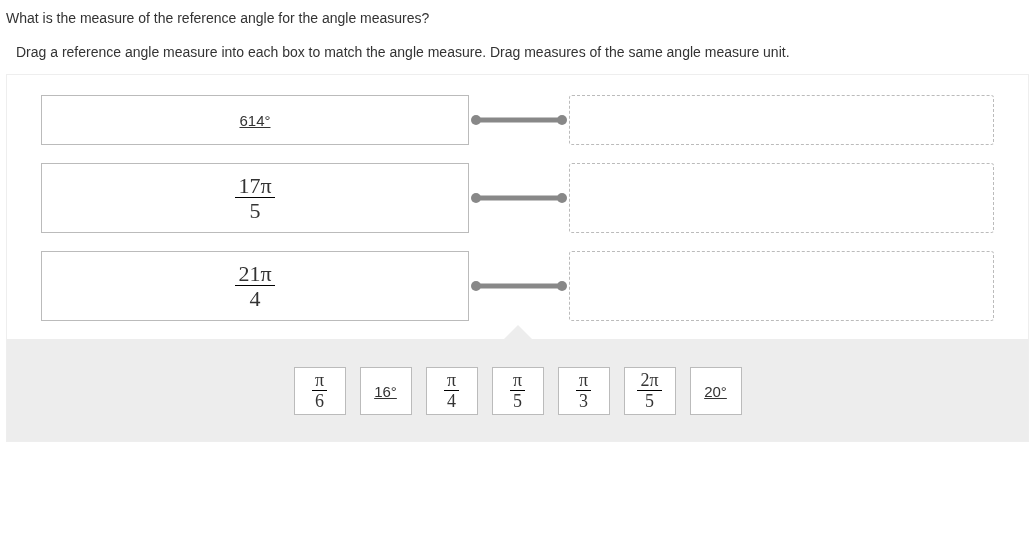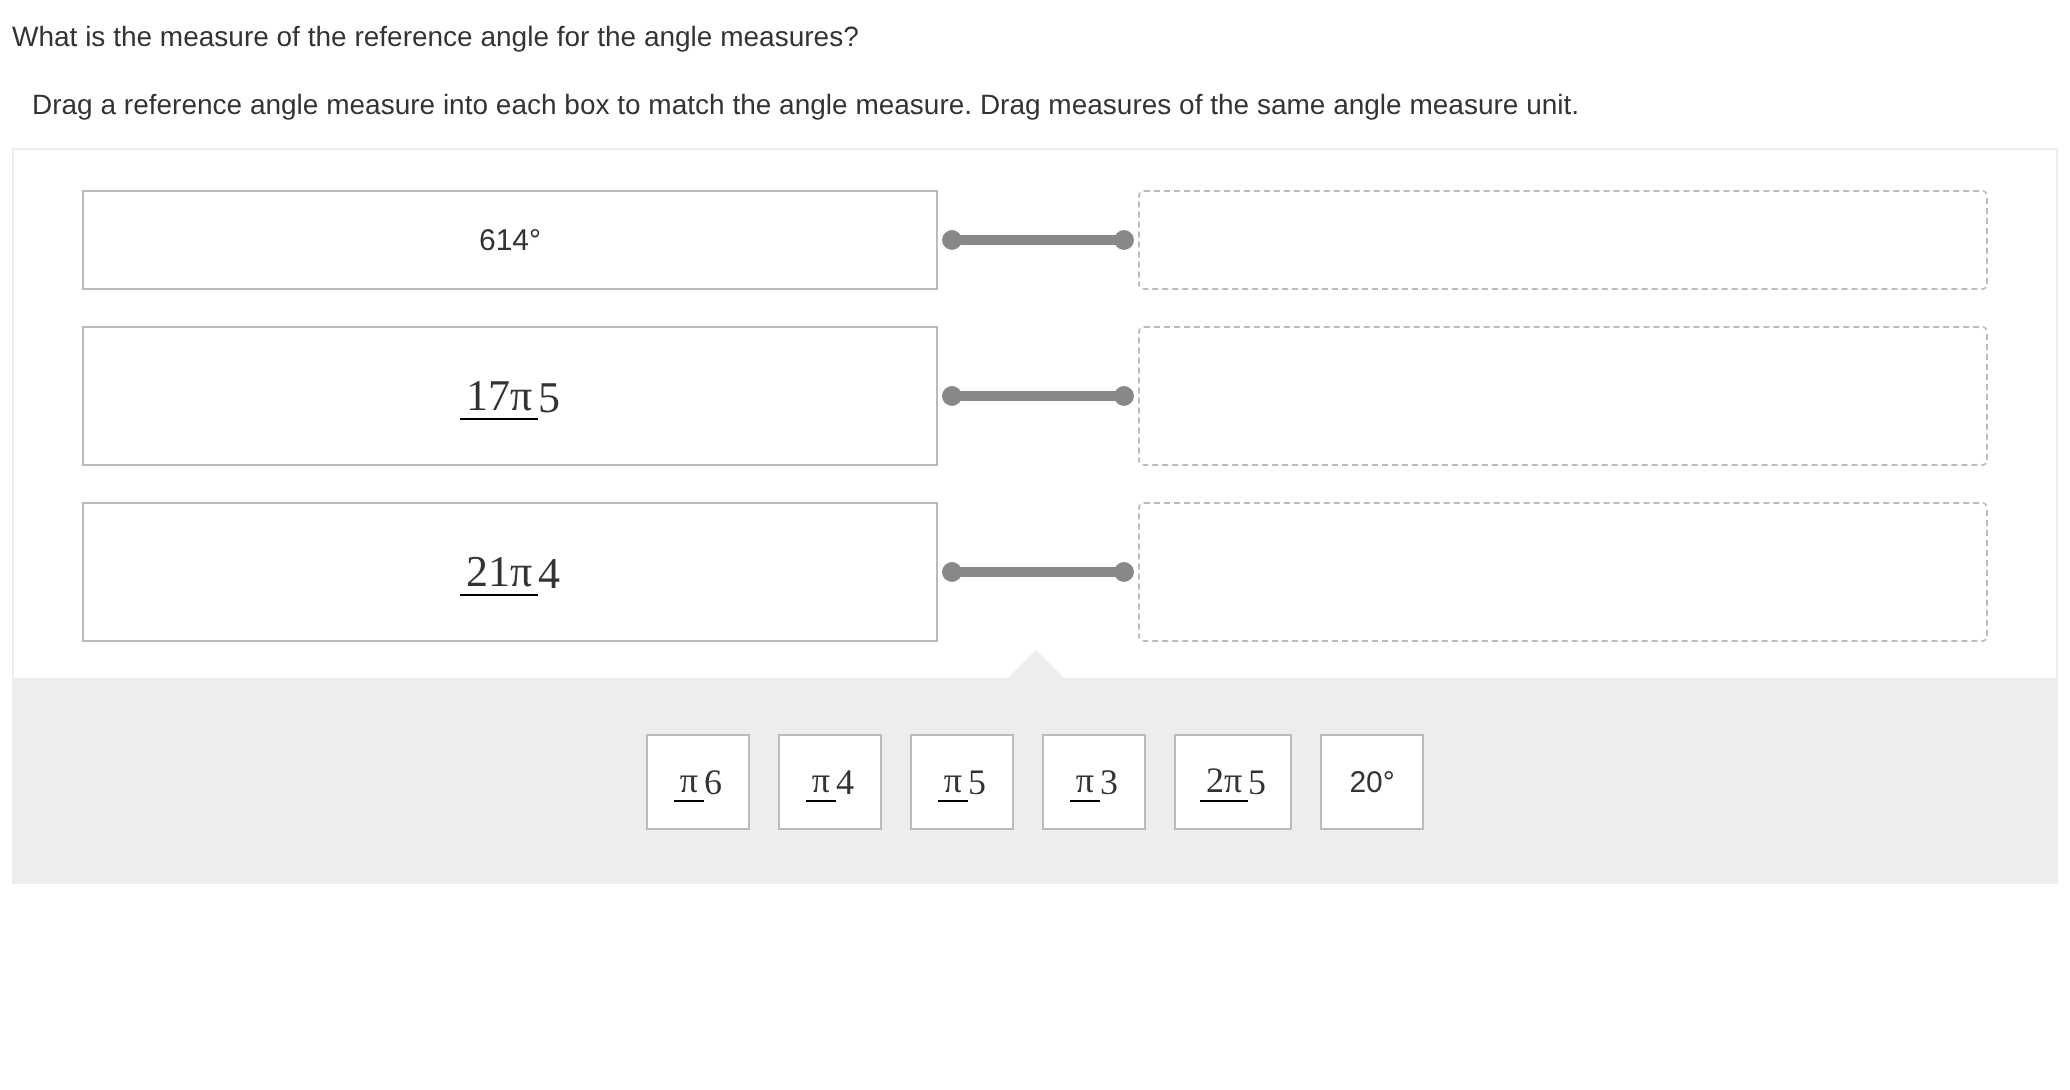--- a/index.html
+++ b/index.html
@@ -7,30 +7,30 @@
   .question { padding: 10px 6px 18px; }
   .instructions { padding: 0 16px 14px; }
   .workspace { border: 1px solid #eee; margin: 0 6px; background: #fff; padding-top: 20px; }
   .row { display: flex; align-items: center; margin: 0 34px 18px; }
   .angle-box { flex: 0 0 428px; height: 50px; border: 1px solid #bbb; display: flex; align-items: center; justify-content: center; background: #fff; }
   .angle-box.tall { height: 70px; }
   .connector { flex: 0 0 auto; width: 100px; display: flex; align-items: center; }
   .connector svg { width: 100%; height: 14px; }
   .dropzone { flex: 1; border: 1.5px dashed #bbb; border-radius: 3px; background: #fff; height: 50px; }
   .dropzone.tall { height: 70px; }
-  .frac { display: inline-flex; align-items: center; font-family: Georgia, 'Times New Roman', serif; line-height: 1.05; }
+  .frac { display: inline-flex; flex-direction: column; align-items: center; font-family: Georgia, 'Times New Roman', serif; line-height: 1.05; }
   .frac .num { border-bottom: 1px solid #000; padding: 0 3px; }
   .frac .den { padding-top: 1px; }
   .big .frac { font-size: 22px; }
   .tray-wrap { position: relative; }
   .tray-arrow { position: absolute; left: 50%; top: -14px; transform: translateX(-50%); width: 0; height: 0; border-left: 16px solid transparent; border-right: 16px solid transparent; border-bottom: 16px solid #ededed; }
   .tray { background: #ededed; padding: 28px 0 26px; display: flex; align-items: center; justify-content: center; gap: 14px; }
   .chip { background: #fff; border: 1px solid #bbb; min-width: 52px; height: 48px; display: flex; align-items: center; justify-content: center; padding: 0 12px; white-space: nowrap; cursor: grab; }
   .chip .frac { font-size: 18px; }
-  .deg { font-family: Arial, sans-serif; font-size: 15px; }
+  .deg { font-family: Arial, sans-serif; font-size: 15px; text-decoration: underline; }
 </style>
 </head>
 <body>
 
 <div class="question">What is the measure of the reference angle for the angle measures?</div>
 <div class="instructions">Drag a reference angle measure into each box to match the angle measure. Drag measures of the same angle measure unit.</div>
 
 <div class="workspace">
 
   <div class="row">
@@ -86,20 +86,23 @@
     <div class="tray-arrow"></div>
     <div class="tray">
 
       <div class="chip" draggable="true">
         <span class="frac">
           <span class="num">π</span>
           <span class="den">6</span>
         </span>
       </div>
 
+      <div class="chip" draggable="true">
+        <span class="deg">16°</span>
+      </div>
 
       <div class="chip" draggable="true">
         <span class="frac">
           <span class="num">π</span>
           <span class="den">4</span>
         </span>
       </div>
 
 
       <div class="chip" draggable="true">

